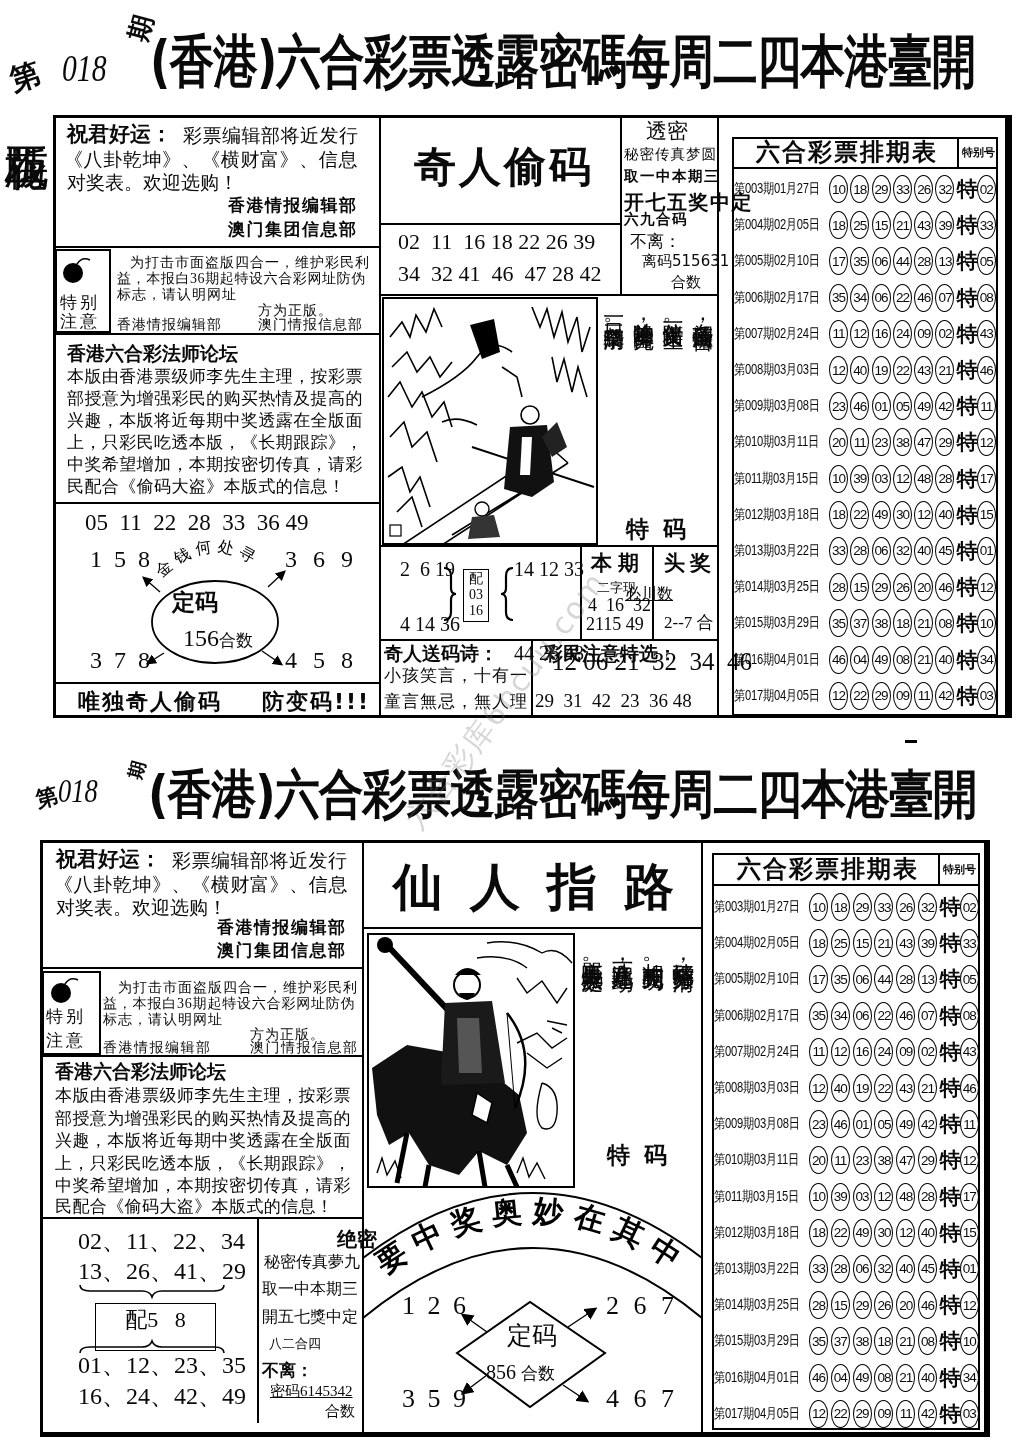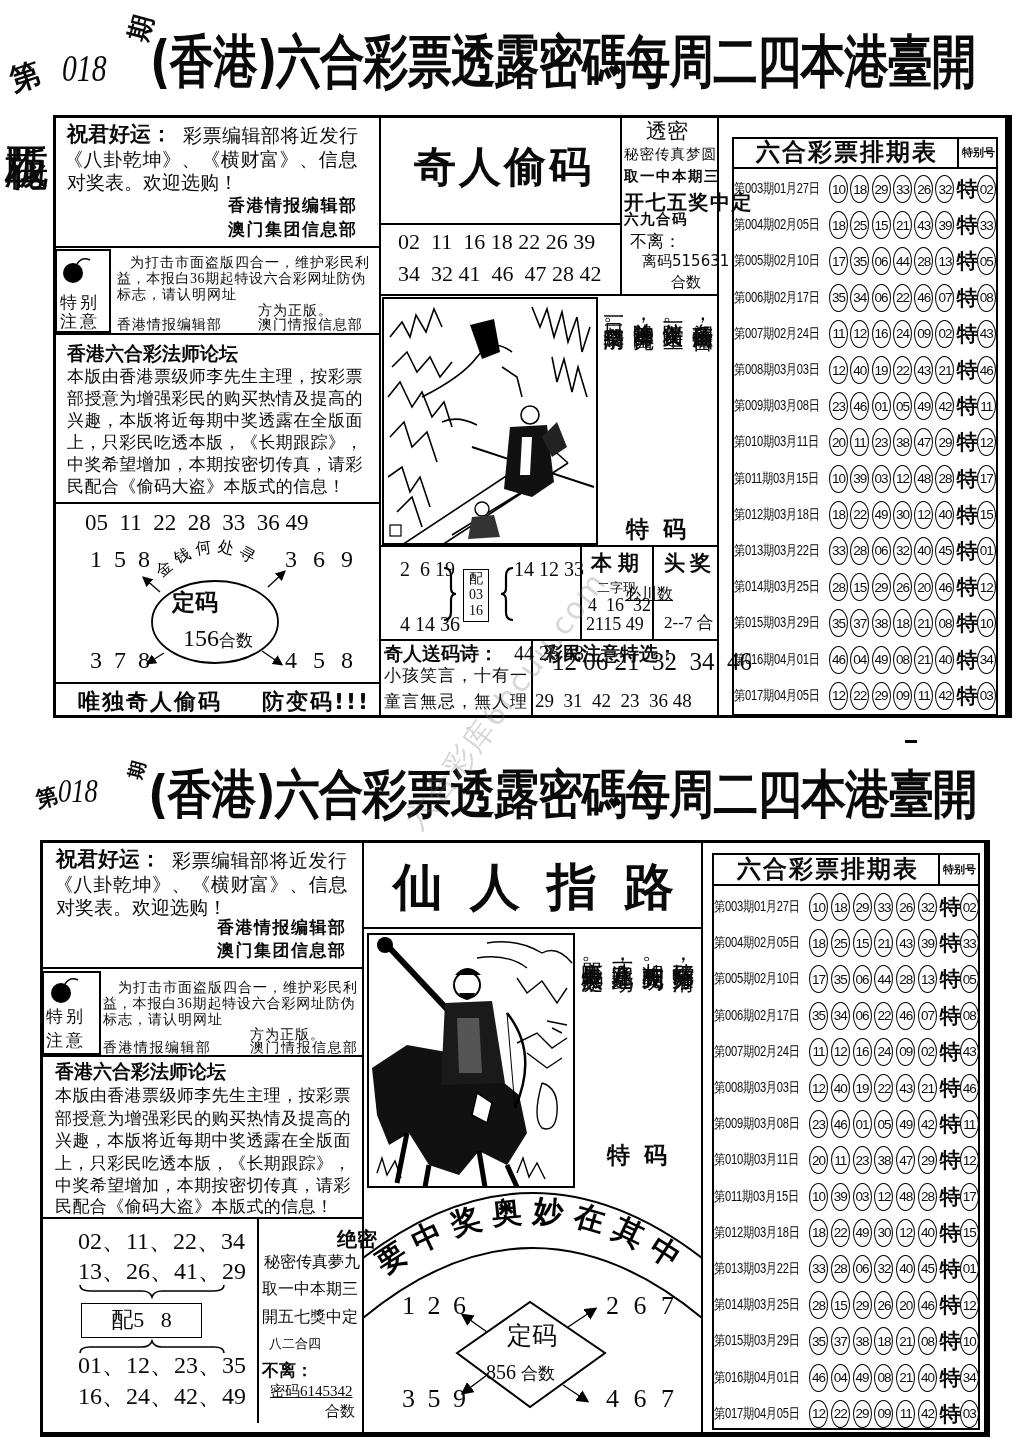--- a/index.html
+++ b/index.html
@@ -405,21 +405,21 @@
   <div class="a" style="left:55px;top:1131px;font-size:17px;letter-spacing:.4px;">兴趣，本版将近每期中奖透露在全版面</div>
   <div class="a" style="left:55px;top:1154px;font-size:17px;letter-spacing:.4px;">上，只彩民吃透本版，《长期跟踪》，</div>
   <div class="a" style="left:55px;top:1176px;font-size:17px;letter-spacing:.4px;">中奖希望增加，本期按密切传真，请彩</div>
   <div class="a" style="left:55px;top:1197px;font-size:17px;letter-spacing:.4px;">民配合《偷码大盗》本版式的信息！</div>
 
   <div class="a serif" style="left:78px;top:1228px;font-size:24px;">02、11、22、34</div>
   <div class="a serif" style="left:78px;top:1258px;font-size:24px;">13、26、41、29</div>
   <svg class="a" style="left:78px;top:1283px;" width="148" height="16" viewBox="0 0 148 16">
     <path d="M2 2 Q2 8 12 8 L64 8 Q72 8 74 14 Q76 8 84 8 L136 8 Q146 8 146 2" fill="none" stroke="#000" stroke-width="1.6"></path>
   </svg>
-  <div class="box serif" style="left:81px;top:1303px;width:121px;height:35px;border-width:1.5px;font-size:22px;text-align:center;line-height:31px;white-space:pre;">配5   8</div>
+  <div class="box serif" style="left:95px;top:1303px;width:121px;height:48px;border-width:1.5px;font-size:22px;text-align:center;line-height:31px;white-space:pre;">配5   8</div>
   <svg class="a" style="left:78px;top:1339px;" width="148" height="16" viewBox="0 0 148 16">
     <path d="M2 14 Q2 8 12 8 L64 8 Q72 8 74 2 Q76 8 84 8 L136 8 Q146 8 146 14" fill="none" stroke="#000" stroke-width="1.6"></path>
   </svg>
   <div class="a serif" style="left:78px;top:1352px;font-size:24px;">01、12、23、35</div>
   <div class="a serif" style="left:78px;top:1383px;font-size:24px;">16、24、42、49</div>
 
   <div class="a b" style="left:289px;top:1228px;font-size:20px;margin-left:48px;">绝密</div>
   <div class="a serif" style="left:264px;top:1253px;font-size:16px;">秘密传真夢九</div>
   <div class="a serif" style="left:262px;top:1280px;font-size:16px;">取一中本期三</div>
   <div class="a serif" style="left:262px;top:1308px;font-size:16px;">開五七獎中定</div>

